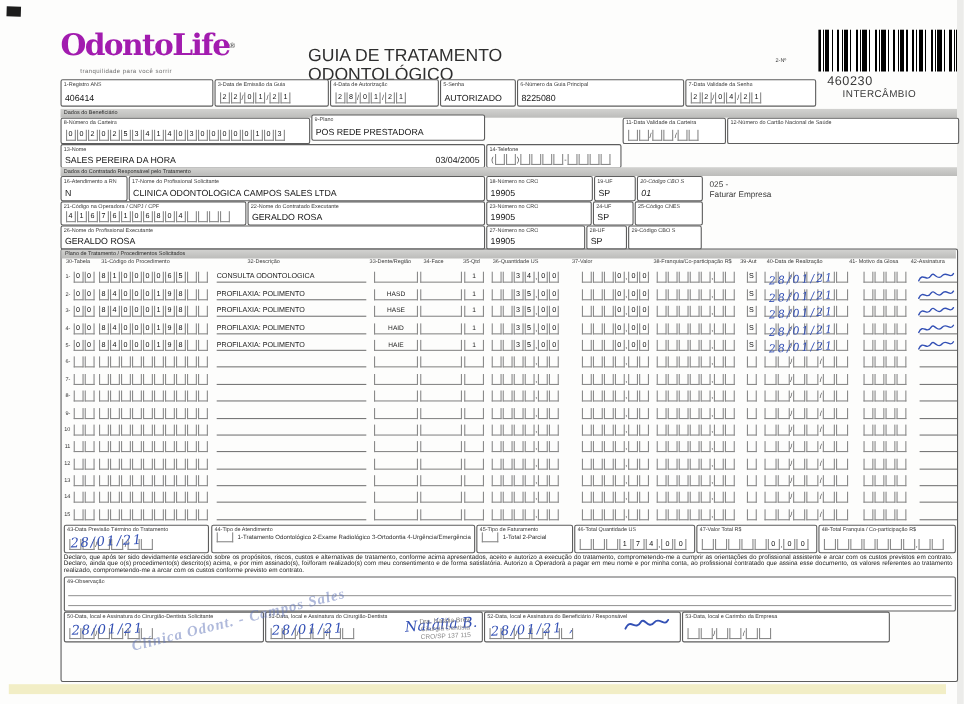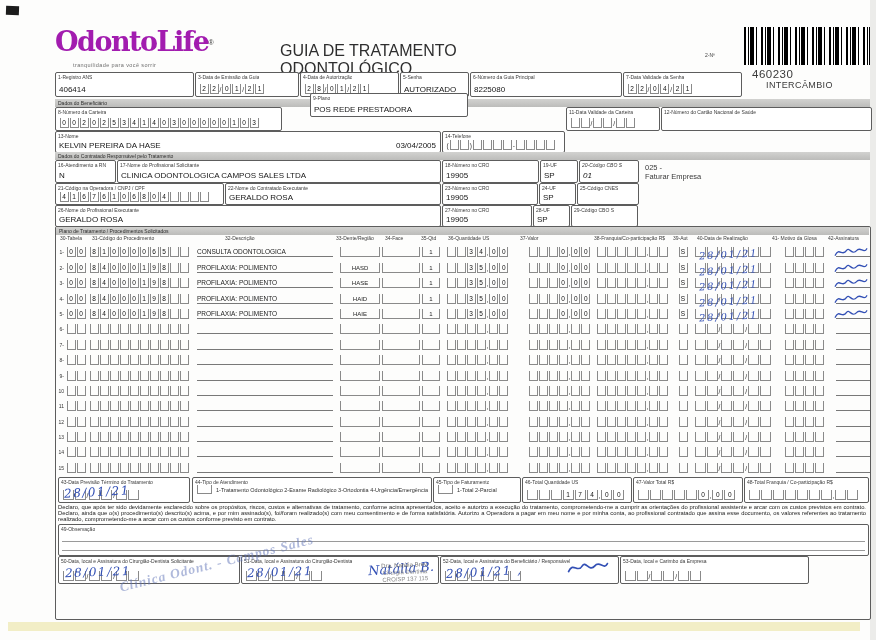--- a/index.html
+++ b/index.html
@@ -98,36 +98,36 @@
     <span class="flabel">7-Data Validade da Senha</span>
     <span class="fcomb comb"><span class="cell">2</span><span class="cell">2</span><span class="sep">/</span><span class="cell">0</span><span class="cell">4</span><span class="sep">/</span><span class="cell">2</span><span class="cell">1</span></span>
   </div>
 
   <div class="sbar" style="top:99px;">Dados do Beneficiário</div>
 
   <div class="fbox" style="left:55px;top:107px;width:225px;height:22px;">
     <span class="flabel">8-Número da Carteira</span>
     <span class="fcomb comb"><span class="cell">0</span><span class="cell">0</span><span class="cell">2</span><span class="cell">0</span><span class="cell">2</span><span class="cell">5</span><span class="cell">3</span><span class="cell">4</span><span class="cell">1</span><span class="cell">4</span><span class="cell">0</span><span class="cell">3</span><span class="cell">0</span><span class="cell">0</span><span class="cell">0</span><span class="cell">0</span><span class="cell">0</span><span class="cell">1</span><span class="cell">0</span><span class="cell">3</span></span>
   </div>
-  <div class="fbox" style="left:283px;top:93px;width:156px;height:22px;margin-left:27px;">
+  <div class="fbox" style="left:283px;top:104px;width:156px;height:22px;">
     <span class="flabel">9-Plano</span>
     <span class="fvalue">POS REDE PRESTADORA</span>
   </div>
   <div class="fbox" style="left:566px;top:107px;width:92px;height:22px;">
     <span class="flabel">11-Data Validade da Carteira</span>
     <span class="fcomb comb"><span class="cell">&nbsp;</span><span class="cell">&nbsp;</span><span class="sep">/</span><span class="cell">&nbsp;</span><span class="cell">&nbsp;</span><span class="sep">/</span><span class="cell">&nbsp;</span><span class="cell">&nbsp;</span></span>
   </div>
   <div class="fbox" style="left:661px;top:107px;width:209px;height:22px;">
     <span class="flabel">12-Número do Cartão Nacional de Saúde</span>
     <span class="fvalue"></span>
   </div>
 
   <div class="fbox" style="left:55px;top:131px;width:384px;height:20px;">
     <span class="flabel">13-Nome</span>
-    <span class="fvalue">KELVIN PEREIRA DA HASE</span>
+    <span class="fvalue">SALES PEREIRA DA HORA</span>
     <span class="fvalue-right">03/04/2005</span>
   </div>
   <div class="fbox" style="left:442px;top:131px;width:121px;height:20px;">
     <span class="flabel">14-Telefone</span>
     <span class="fcomb comb"><span class="sep">(</span><span class="cell">&nbsp;</span><span class="cell">&nbsp;</span><span class="sep">)</span><span class="cell">&nbsp;</span><span class="cell">&nbsp;</span><span class="cell">&nbsp;</span><span class="cell">&nbsp;</span><span class="sep">-</span><span class="cell">&nbsp;</span><span class="cell">&nbsp;</span><span class="cell">&nbsp;</span><span class="cell">&nbsp;</span></span>
   </div>
 
   <div class="sbar" style="top:152px;">Dados do Contratado Responsável pelo Tratamento</div>
 
   <div class="fbox" style="left:55px;top:160px;width:59px;height:21px;">

